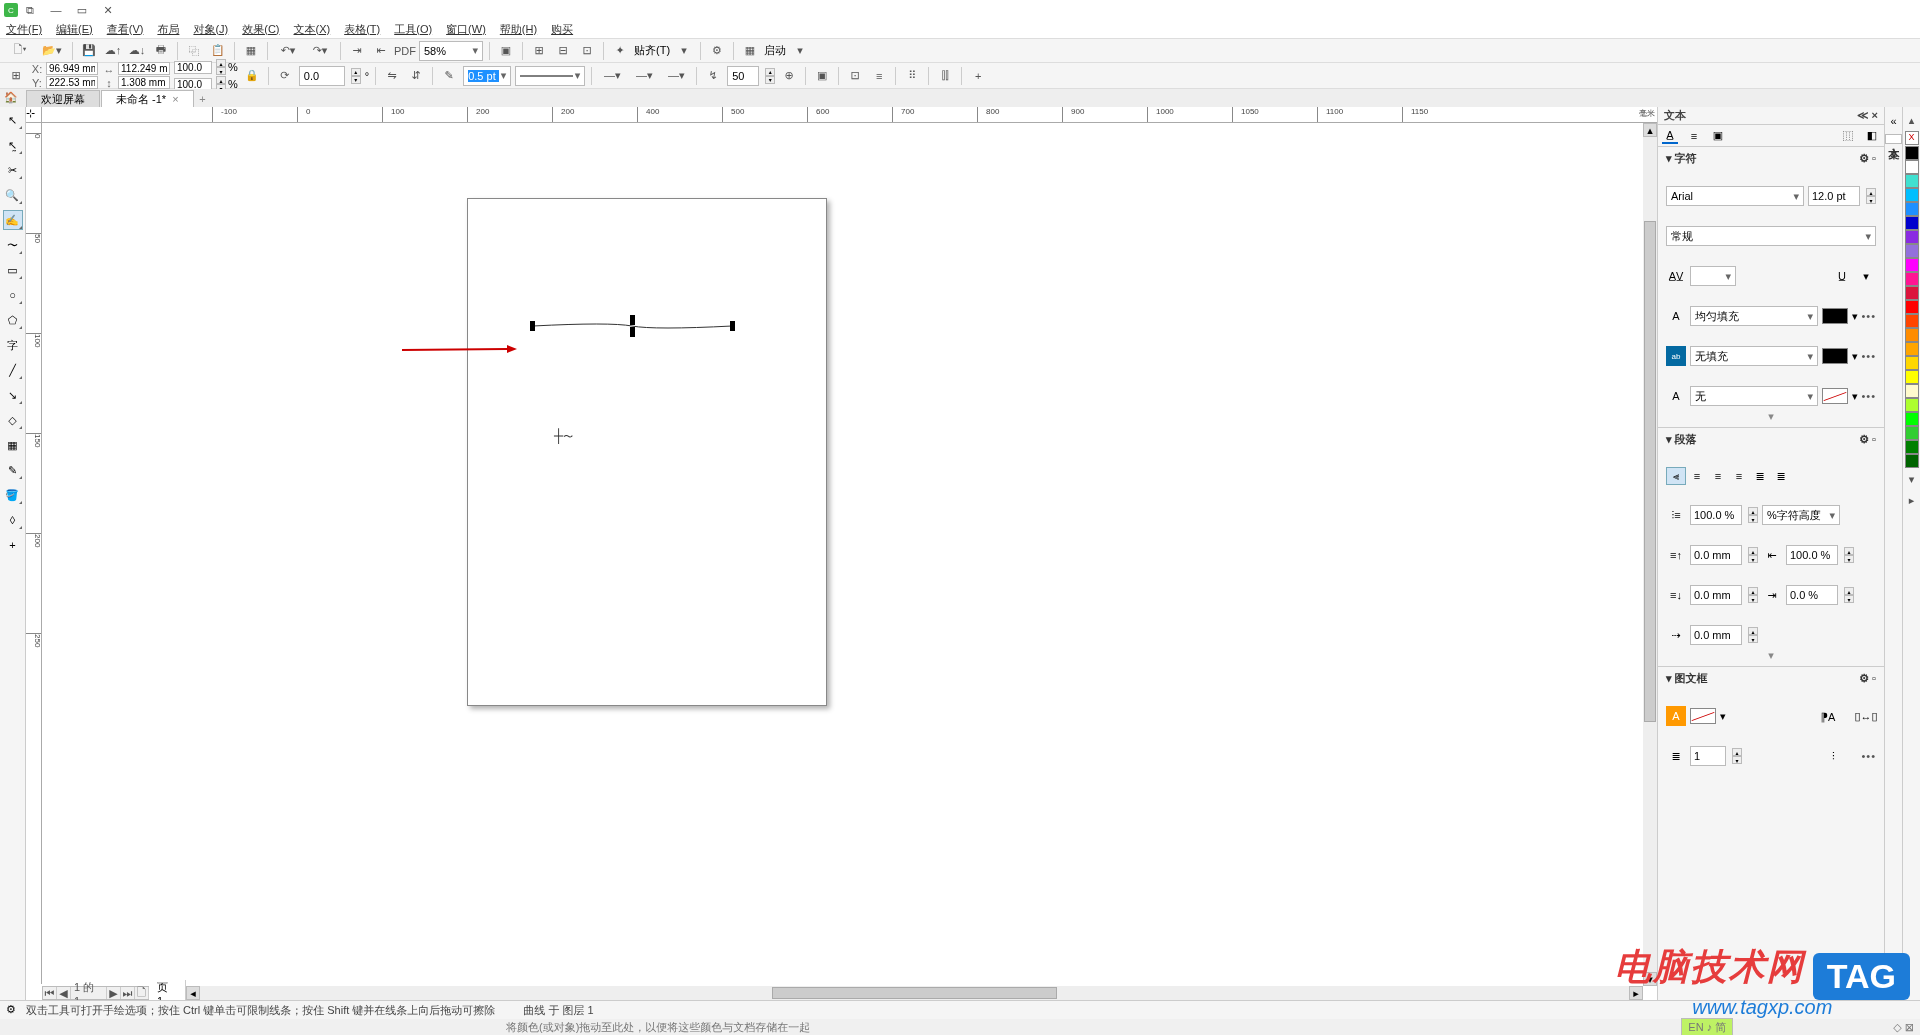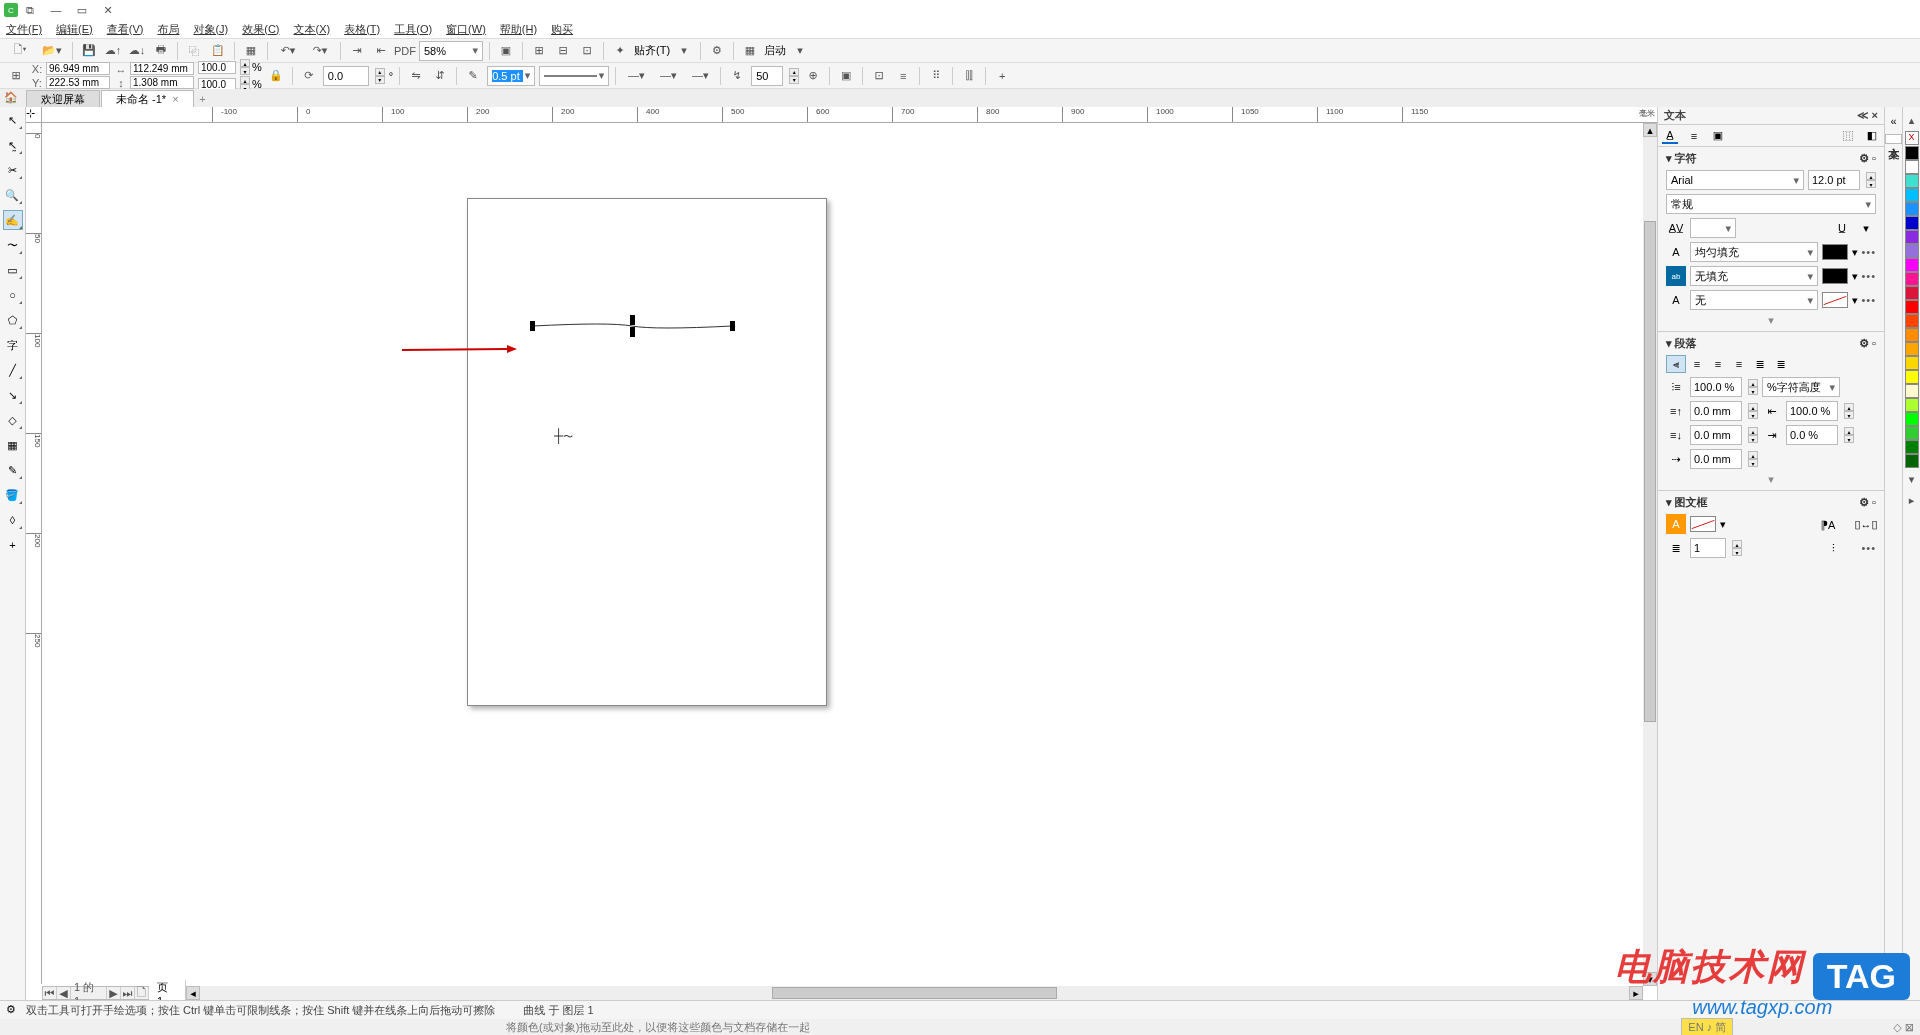--- a/index.html
+++ b/index.html
@@ -20,21 +20,21 @@
 .tbtn.dd { width: 28px; }
 .sep { width: 1px; height: 18px; background: #ccc; margin: 0 2px; }
 .combo { height: 20px; border: 1px solid #bbb; background: #fff; display: flex; align-items: center; padding: 0 4px; }
 .combo input { border: none; outline: none; width: 100%; }
 .combo .arrow { color: #666; margin-left: 2px; }
 .spin { display: flex; flex-direction: column; margin-left: 2px; }
 .spin div { width: 10px; height: 8px; border: 1px solid #bbb; background: #eee; font-size: 6px; display: flex; align-items: center; justify-content: center; cursor: pointer; }
 .propgrp { display: flex; flex-direction: column; gap: 1px; font-size: 10px; }
 .propgrp .row { display: flex; align-items: center; gap: 2px; }
 .propgrp .lbl { width: 14px; color: #666; text-align: center; }
-.propgrp input { width: 64px; height: 13px; border: 1px solid #bbb; padding: 0 2px; font-size: 10px; }
+.propgrp input { width: 52px; height: 13px; border: 1px solid #bbb; padding: 0 2px; font-size: 10px; }
 .selbg { background: #1e90ff; color: #fff; }
 
 .docktabs { height: 18px; background: #eee; display: flex; align-items: flex-end; padding-left: 26px; position: relative; }
 .docktabs .home { position: absolute; left: 4px; top: 2px; width: 14px; height: 14px; cursor: pointer; }
 .dtab { height: 17px; padding: 0 14px; display: flex; align-items: center; background: #ddd; border: 1px solid #bbb; border-bottom: none; margin-right: 1px; cursor: pointer; }
 .dtab.active { background: #fff; }
 .dtab .close { margin-left: 6px; color: #888; }
 .addtab { width: 16px; height: 16px; display: flex; align-items: center; justify-content: center; color: #888; cursor: pointer; }
 
 .workspace { position: absolute; top: 107px; bottom: 35px; left: 0; right: 0; display: flex; }
@@ -70,41 +70,41 @@
 .curs { position: absolute; left: 512px; top: 305px; font-size: 13px; color: #333; }
 
 .docker { width: 227px; background: #f5f5f5; border-left: 1px solid #ccc; display: flex; flex-direction: column; position: relative; }
 .docker-side { width: 18px; background: #f5f5f5; border-left: 1px solid #ccc; display: flex; flex-direction: column; align-items: center; padding-top: 4px; gap: 3px; }
 .dk-title { height: 18px; display: flex; align-items: center; padding: 0 6px; border-bottom: 1px solid #ccc; font-weight: bold; color: #444; }
 .dk-tabs { height: 22px; display: flex; align-items: center; padding: 0 4px; gap: 8px; border-bottom: 1px solid #ccc; }
 .dk-tab { width: 16px; height: 16px; display: flex; align-items: center; justify-content: center; cursor: pointer; }
 .dk-tab.active { border-bottom: 2px solid #06c; }
 .dk-sec { border-bottom: 1px solid #ccc; padding: 4px 8px; }
 .dk-sec-h { display: flex; align-items: center; justify-content: space-between; cursor: pointer; color: #333; font-weight: bold; }
-.dk-row { display: flex; align-items: center; gap: 4px; margin-top: 4px; }
+.dk-row { display: flex; align-items: center; gap: 4px; margin-top: 20px; }
 .dk-combo { flex: 1; height: 20px; border: 1px solid #bbb; background: #fff; display: flex; align-items: center; padding: 0 4px; position: relative; }
 .dk-combo .arrow { position: absolute; right: 4px; color: #666; }
 .dk-input { width: 52px; height: 20px; border: 1px solid #bbb; background: #fff; padding: 0 3px; }
 .dk-ibtn { width: 20px; height: 20px; display: flex; align-items: center; justify-content: center; border: 1px solid transparent; cursor: pointer; }
 .swatch { width: 26px; height: 16px; border: 1px solid #888; }
 .align-btns { display: flex; gap: 1px; }
 .align-btn { width: 20px; height: 18px; display: flex; align-items: center; justify-content: center; border: 1px solid transparent; cursor: pointer; }
 .align-btn.on { background: #d0e4f5; border-color: #7ab; }
 .dots3 { letter-spacing: 1px; color: #555; cursor: pointer; }
 
 .colorbar { width: 18px; background: #f5f5f5; border-left: 1px solid #ccc; display: flex; flex-direction: column; align-items: center; padding-top: 3px; gap: 1px; }
 .csw { width: 14px; height: 14px; border: 1px solid #888; cursor: pointer; }
 .csw.none { background: #fff; position: relative; }
 .csw.none::after { content: 'X'; position: absolute; color: #c00; font-size: 9px; left: 3px; top: 0; }
 
 .statusbar { position: absolute; bottom: 16px; left: 0; right: 0; height: 19px; background: #f5f5f5; border-top: 1px solid #ccc; display: flex; align-items: center; padding: 0 6px; gap: 6px; }
 .statusbar .gear { width: 14px; height: 14px; }
 .statusbar .txt { color: #444; }
 .statusbar .fill { flex: 1; }
-.lang { border: 1px solid #bbb; padding: 1px 6px; background: #fde047; }
+.lang { border: 1px solid #bbb; padding: 1px 6px; background: #bef264; }
 
 .hintbar { position: absolute; bottom: 0; left: 0; right: 0; height: 16px; background: #f0f0f0; display: flex; align-items: center; padding: 0 6px; color: #777; font-size: 10px; }
 .hintbar .fill { flex: 1; }
 
 .watermark { position: absolute; right: 10px; bottom: 16px; z-index: 99; text-align: center; pointer-events: none; }
 .watermark .ln1 { font-size: 36px; font-weight: bold; color: #e63c3c; font-style: italic; letter-spacing: 2px; }
 .watermark .tag { display: inline-block; background: #1d7cd8; color: #fff; padding: 4px 14px; font-size: 34px; font-weight: bold; border-radius: 6px; margin-left: 8px; vertical-align: middle; }
 .watermark .ln2 { font-size: 20px; color: #1d7cd8; font-style: italic; margin-top: -4px; }
 
 svg { display: block; }

